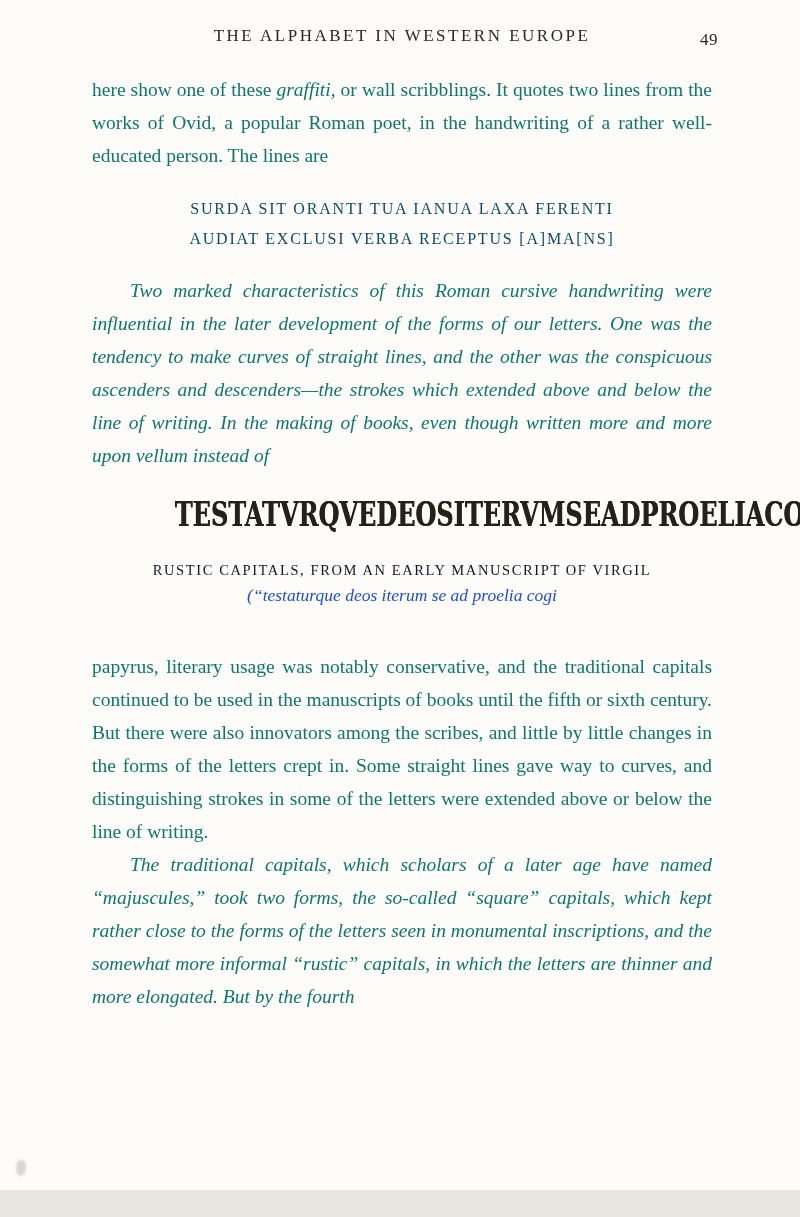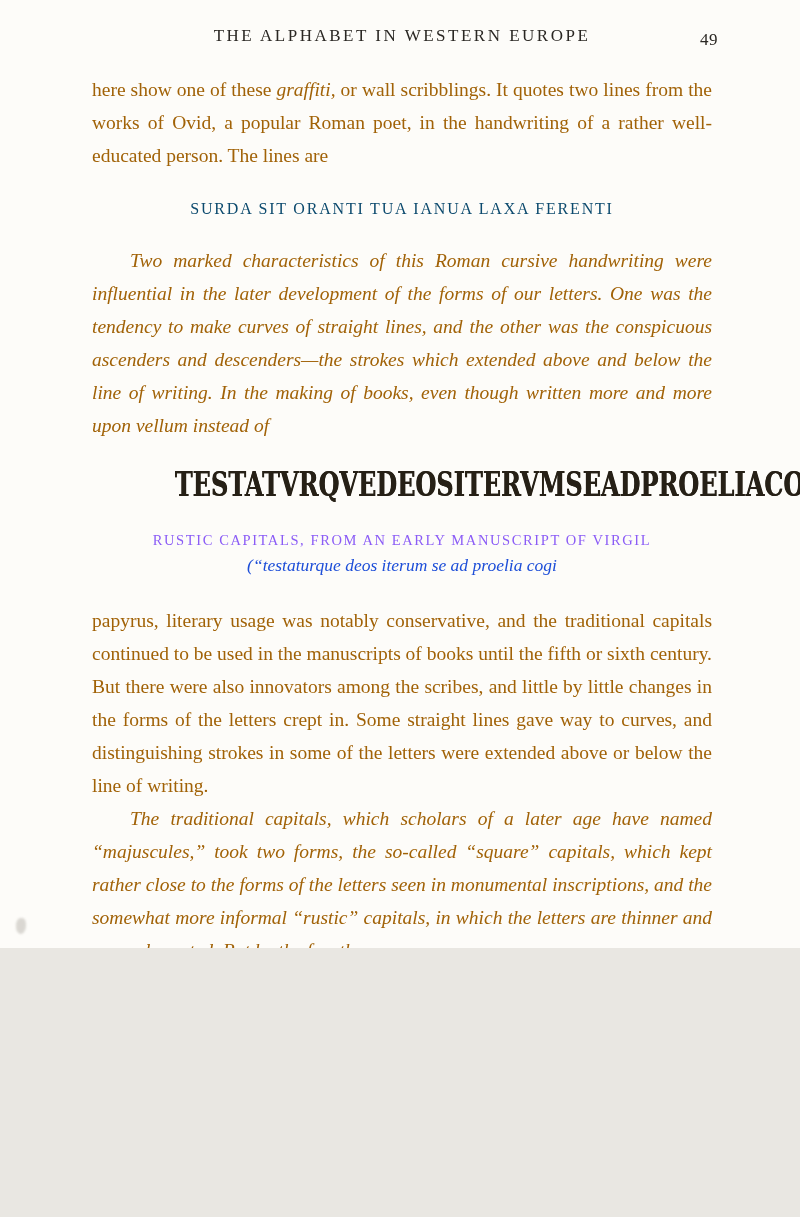--- a/index.html
+++ b/index.html
@@ -4,21 +4,21 @@
 <style>
   html, body {
     margin: 0;
     padding: 0;
     background: #e9e7e2;
     font-family: "Liberation Serif", serif;
   }
   .page {
     position: relative;
     width: 800px;
-    height: 948px;
+    height: 1190px;
     margin: 0 auto;
     background: #fdfcf9;
     color: #1f1c18;
     overflow: hidden;
     box-sizing: border-box;
     padding: 26px 88px 0 92px;
   }
   
   .running-head {
     position: relative;
@@ -32,21 +32,21 @@
     right: -6px;
     top: 4px;
     letter-spacing: 0.5px;
   }
   
   .para {
     font-size: 19.5px;
     line-height: 33px;
     text-align: justify;
     margin: 0;
-    color: #a16207;
+    color: #0f766e;
   }
   .para.first { margin-top: 27px; }
   .para.indent { text-indent: 38px; font-style: italic; }
   .para .ital { font-style: italic; }
   
   .verse-quote {
     margin: 22px 0 20px 0;
     text-align: center;
     font-size: 16px;
     letter-spacing: 1.8px;
@@ -70,30 +70,30 @@
     transform-origin: center;
     white-space: nowrap;
     text-shadow: 0.4px 0 0 #262016;
   }
   .ms-line-wrap { line-height: 37px; }
   
   .caption { margin-top: 20px; text-align: center; }
   .caption-title {
     font-size: 14.5px;
     letter-spacing: 1.6px;
-    color: #8b5cf6;
+    color: #0f172a;
     line-height: 24px;
   }
   .caption-verse {
     font-style: italic;
     font-size: 17.5px;
     line-height: 26px;
     color: #1d4ed8;
   }
-  .after-figure { margin-top: 26px; }
+  .after-figure { margin-top: 42px; }
   
   .smudge {
     position: absolute;
     left: 16px;
     bottom: 14px;
     width: 10px;
     height: 16px;
     background: #9a958c;
     border-radius: 50% 40% 60% 50%;
     opacity: 0.35;
@@ -107,20 +107,21 @@
 
   <div class="running-head">
     <span>THE ALPHABET IN WESTERN EUROPE</span>
     <span class="folio">49</span>
   </div>
 
   <p class="para first"><span>here show one of these </span><span class="ital">graffiti,</span><span> or wall scribblings. It quotes two lines from the works of Ovid, a popular Roman poet, in the handwriting of a rather well-educated person. The lines are</span></p>
 
   <div class="verse-quote">
     <div>SURDA SIT ORANTI TUA IANUA LAXA FERENTI</div>
+    <div>AUDIAT EXCLUSI VERBA RECEPTUS [A]MA[NS]</div>
   </div>
 
   <p class="para indent">Two marked characteristics of this Roman cursive handwriting were influential in the later development of the forms of our letters. One was the tendency to make curves of straight lines, and the other was the conspicuous ascenders and descenders—the strokes which extended above and below the line of writing. In the making of books, even though written more and more upon vellum instead of</p>
 
   <div class="figure">
     <div class="ms-line-wrap"><span class="ms-line">TESTATVRQVEDEOSITERVMSEADPROELIACOGI</span></div>
   </div>
 
   <div class="caption">
     <div class="caption-title">RUSTIC CAPITALS, FROM AN EARLY MANUSCRIPT OF VIRGIL</div>

